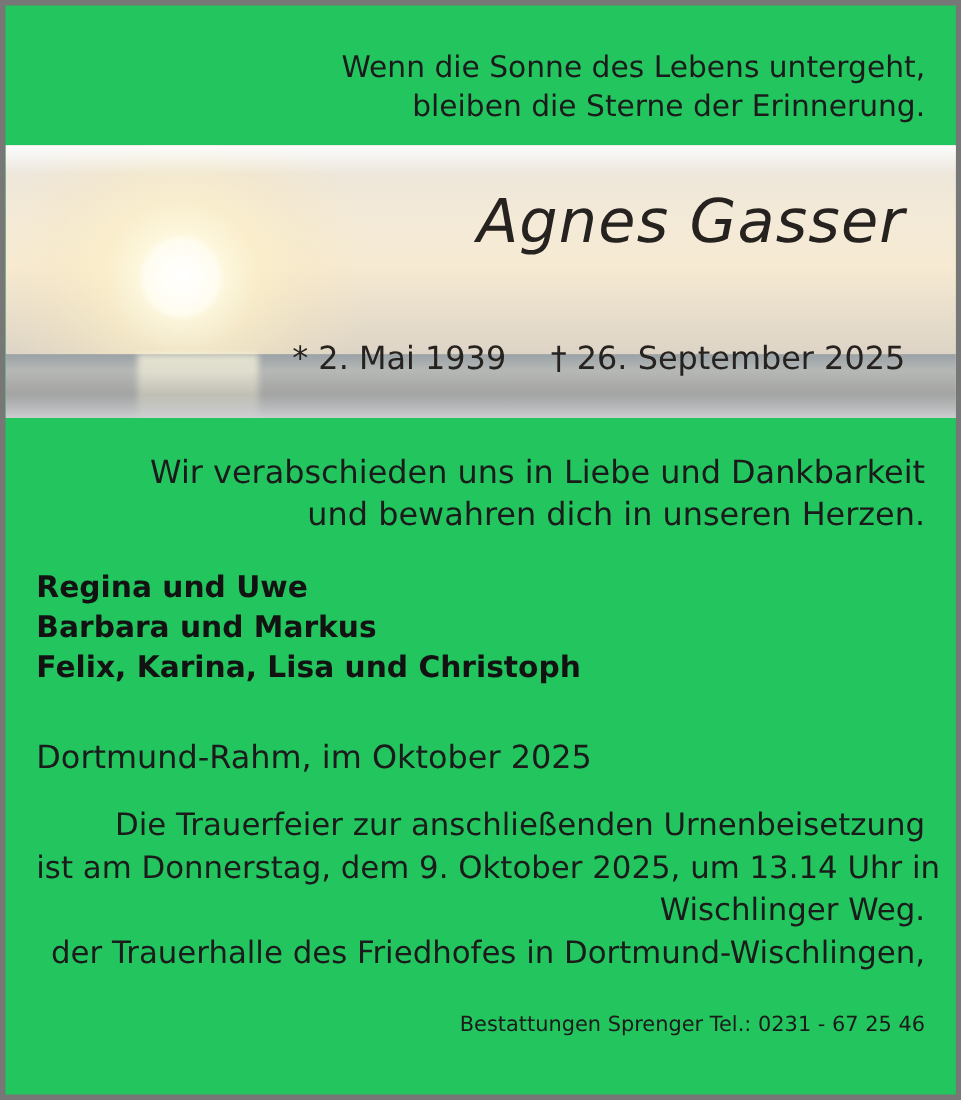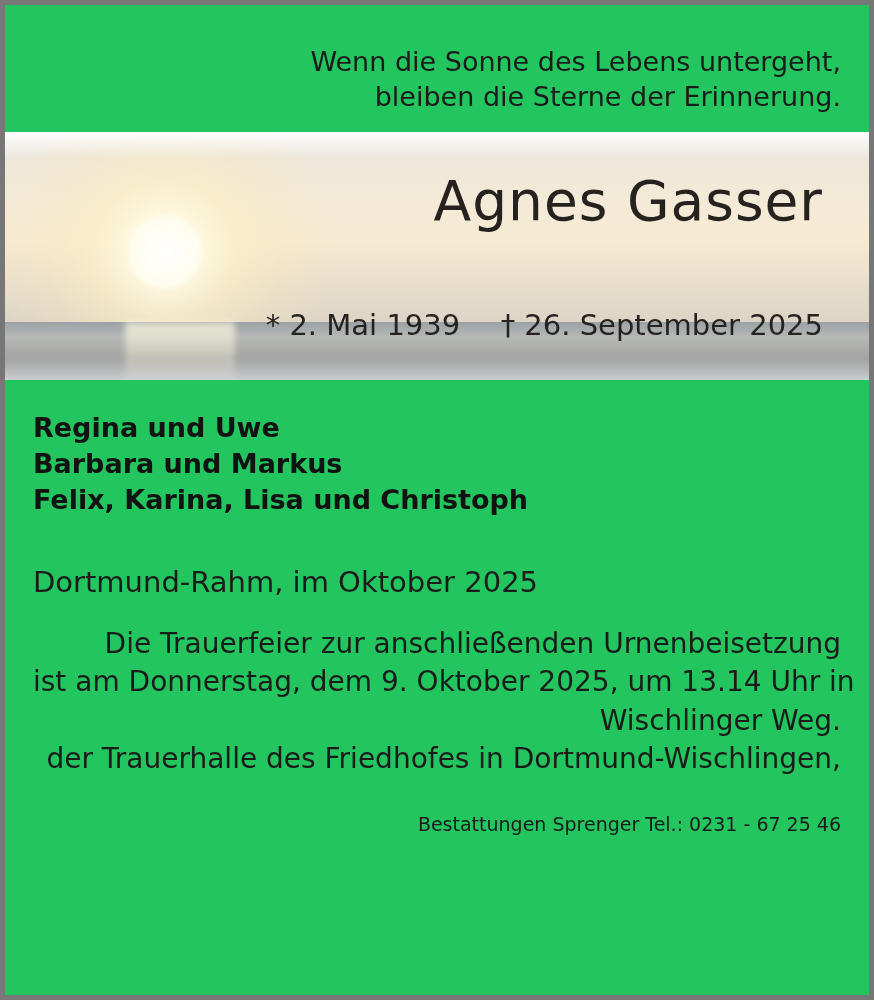--- a/index.html
+++ b/index.html
@@ -113,20 +113,21 @@
     position: absolute; left: 0; right: 0; bottom: 0; height: 22px;
     background: linear-gradient(to top, rgba(255,255,255,0.55), rgba(255,255,255,0));
   }
 
   .name-block {
     position: absolute;
     right: 46px;
     top: 42px;
     text-align: center;
     z-index: 3;
+    font-style: italic;
   }
   .deceased-name {
     font-family: "DejaVu Sans", sans-serif;
     font-size: 55px;
     letter-spacing: 1px;
     color: #26221f;
     line-height: 1;
     white-space: nowrap;
   }
   .maiden-name {
@@ -228,20 +229,24 @@
       <span>*</span>
       <span>2. Mai 1939</span>
       <span class="gap"></span>
       <span>†</span>
       <span>26. September 2025</span>
     </div>
   </div>
 
   <div class="body-area">
 
+    <div class="farewell">
+      <div>Wir verabschieden uns in Liebe und Dankbarkeit</div>
+      <div>und bewahren dich in unseren Herzen.</div>
+    </div>
 
     <div class="survivors">
       <div>Regina und Uwe</div>
       <div>Barbara und Markus</div>
       <div>Felix, Karina, Lisa und Christoph</div>
     </div>
 
     <div class="place-date">Dortmund-Rahm, im Oktober 2025</div>
 
     <div class="ceremony">

